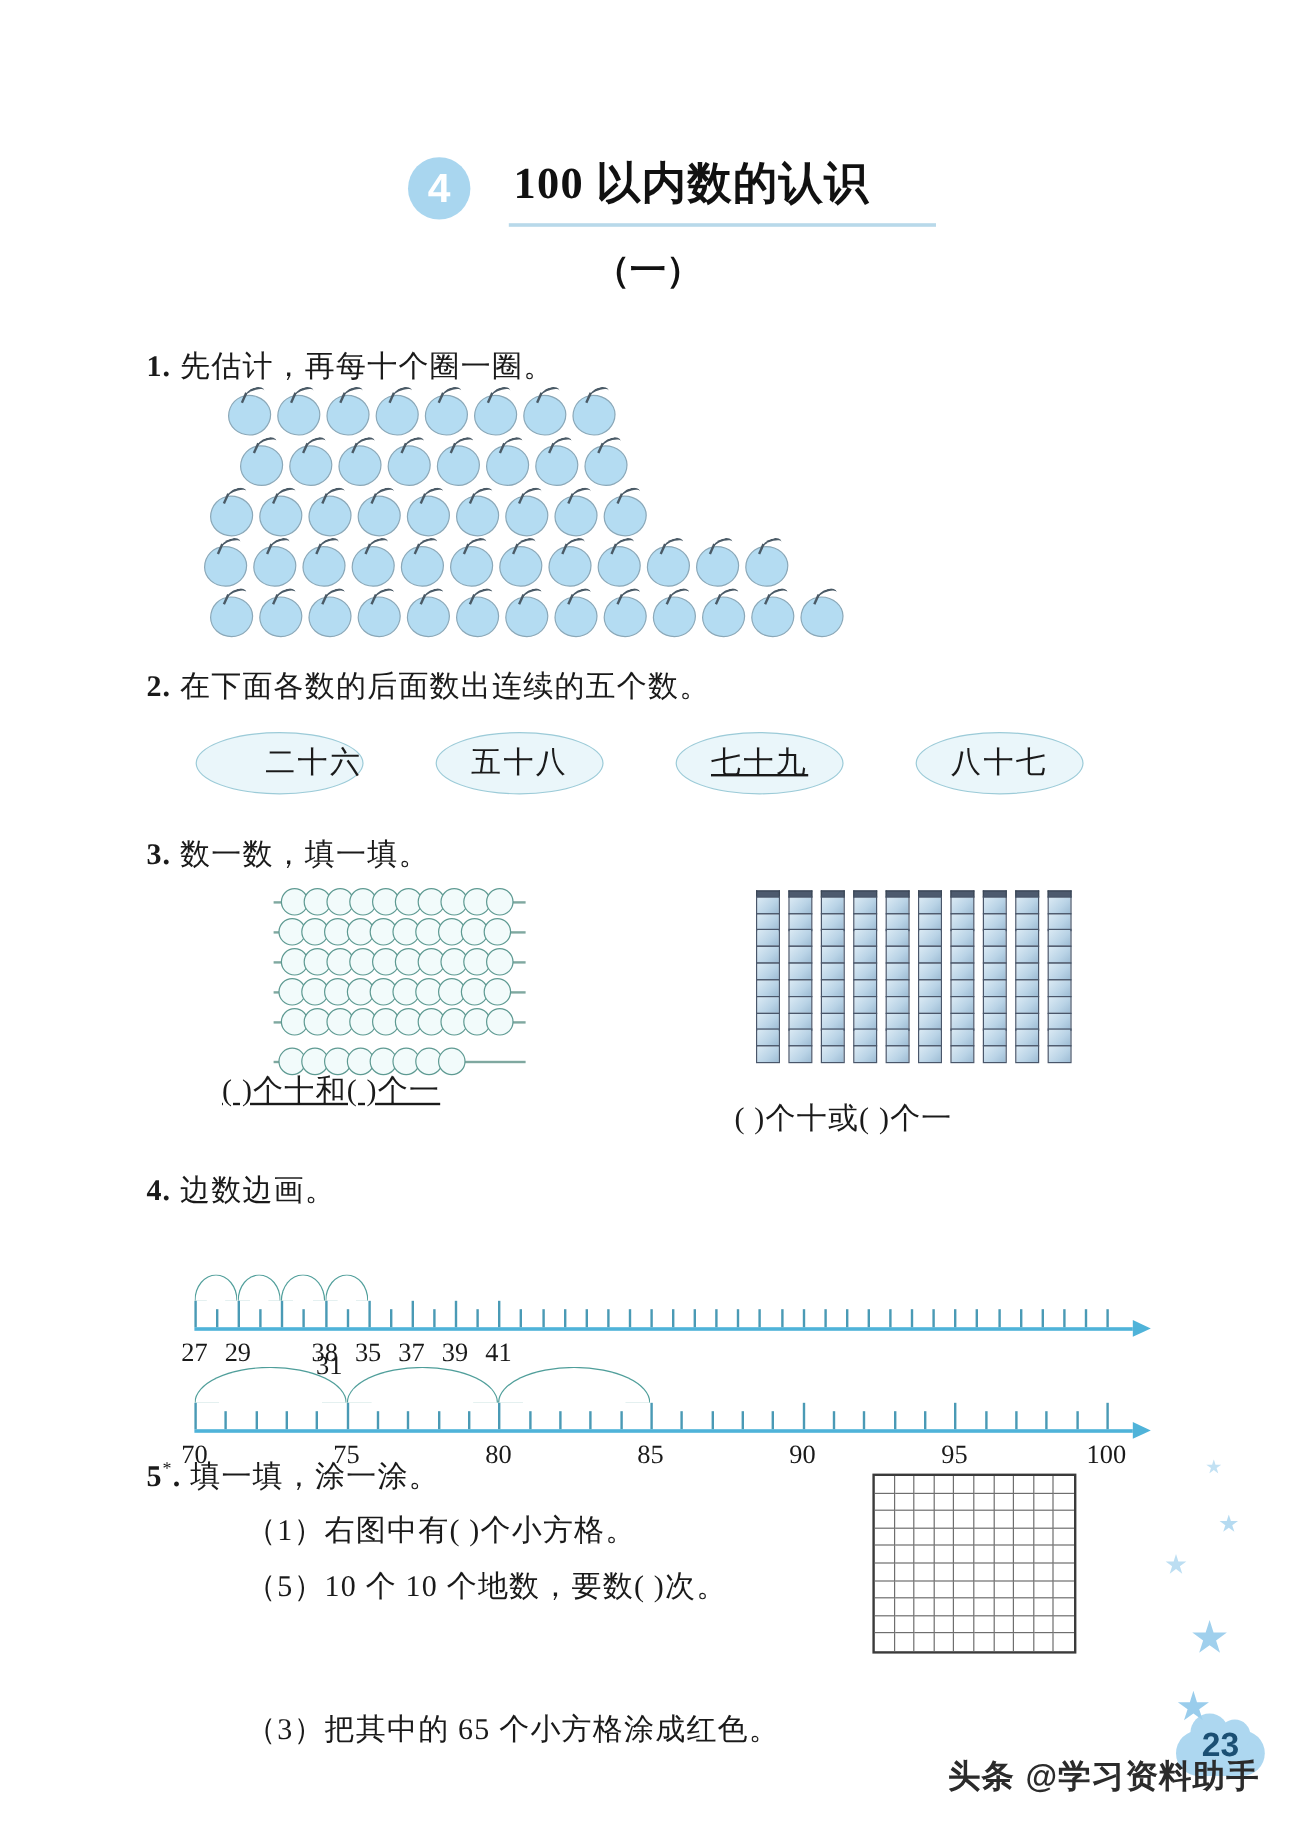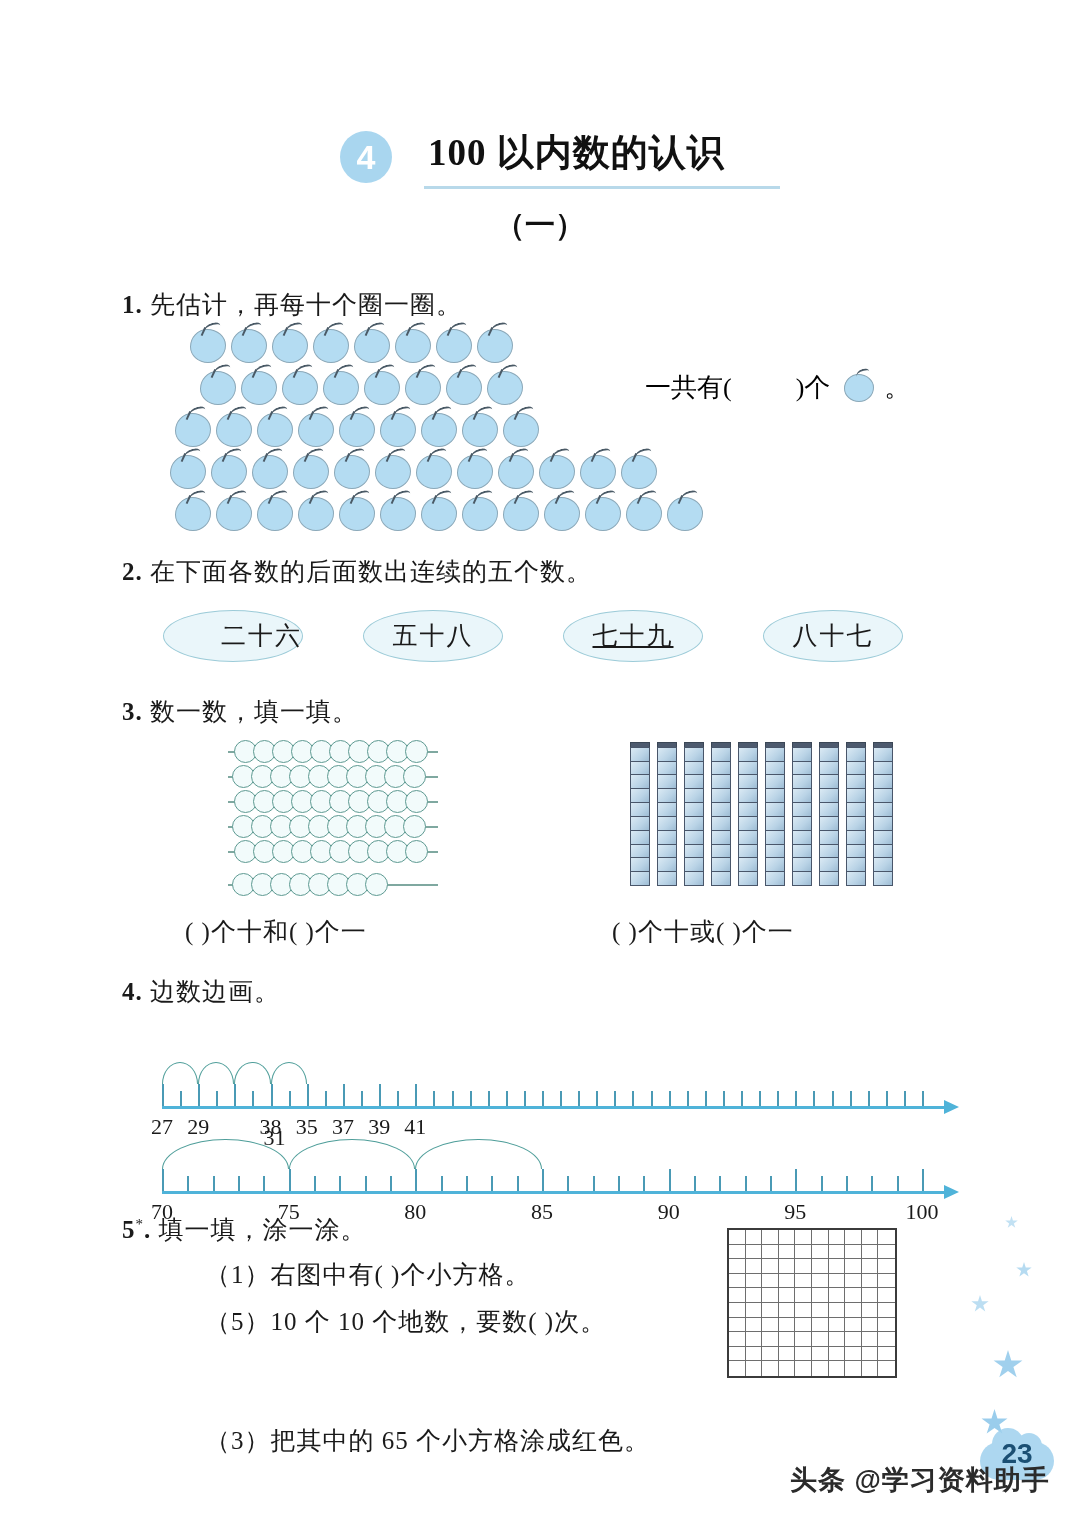--- a/index.html
+++ b/index.html
@@ -366,27 +366,20 @@
         <div class="peach" style="left: 256px; top: 4px;"></div>
         <div class="peach" style="left: 297px; top: 4px;"></div>
         <div class="peach" style="left: 338px; top: 4px;"></div>
         <div class="peach" style="left: 379px; top: 4px;"></div>
         <div class="peach" style="left: 420px; top: 4px;"></div>
         <div class="peach" style="left: 461px; top: 4px;"></div>
         <div class="peach" style="left: 502px; top: 4px;"></div>
       </div>
     </div>
 
-  <div class="total-line">
-    <span>一共有(</span>
-    <span style="display:inline-block;width:56px;"></span>
-    <span>)个</span>
-    <span class="inline-peach"></span>
-    <span class="period">。</span>
-  </div>
 
   <div class="qtext" style="left:122px; top:555px;">
     <span class="qnum">2.</span>
     <span>在下面各数的后面数出连续的五个数。</span>
   </div>
 
   <div class="oval" style="left:163px; top:610px;text-align:right;">二十六</div>
   <div class="oval" style="left:363px; top:610px;">五十八</div>
   <div class="oval" style="left:563px; top:610px;text-decoration:underline;">七十九</div>
   <div class="oval" style="left:763px; top:610px;">八十七</div>
@@ -600,21 +593,21 @@
         <div class="cube"></div>
         <div class="cube"></div>
         <div class="cube"></div>
         <div class="cube"></div>
         <div class="cube"></div>
         <div class="cube"></div>
         <div class="cube"></div>
       </div>
     </div>
 
-  <div class="qtext" style="left:185px; top:915px;">(        )个十和(        )个一</div>
+  <div class="qtext" style="left:185px; top:892px;text-decoration:underline;">(        )个十和(        )个一</div>
   <div class="qtext" style="left:612px; top:915px;">(        )个十或(        )个一</div>
 
   <div class="qtext" style="left:122px; top:975px;">
     <span class="qnum">4.</span>
     <span>边数边画。</span>
   </div>
 
   <div class="numline" id="numline-1" style="left:162px; top:1078px; width:790px;">
       <div class="axis" style="width: 782px; top: 28px;"></div>
       <div class="arrowhead" style="left: 782px; top: 22px;"></div>

